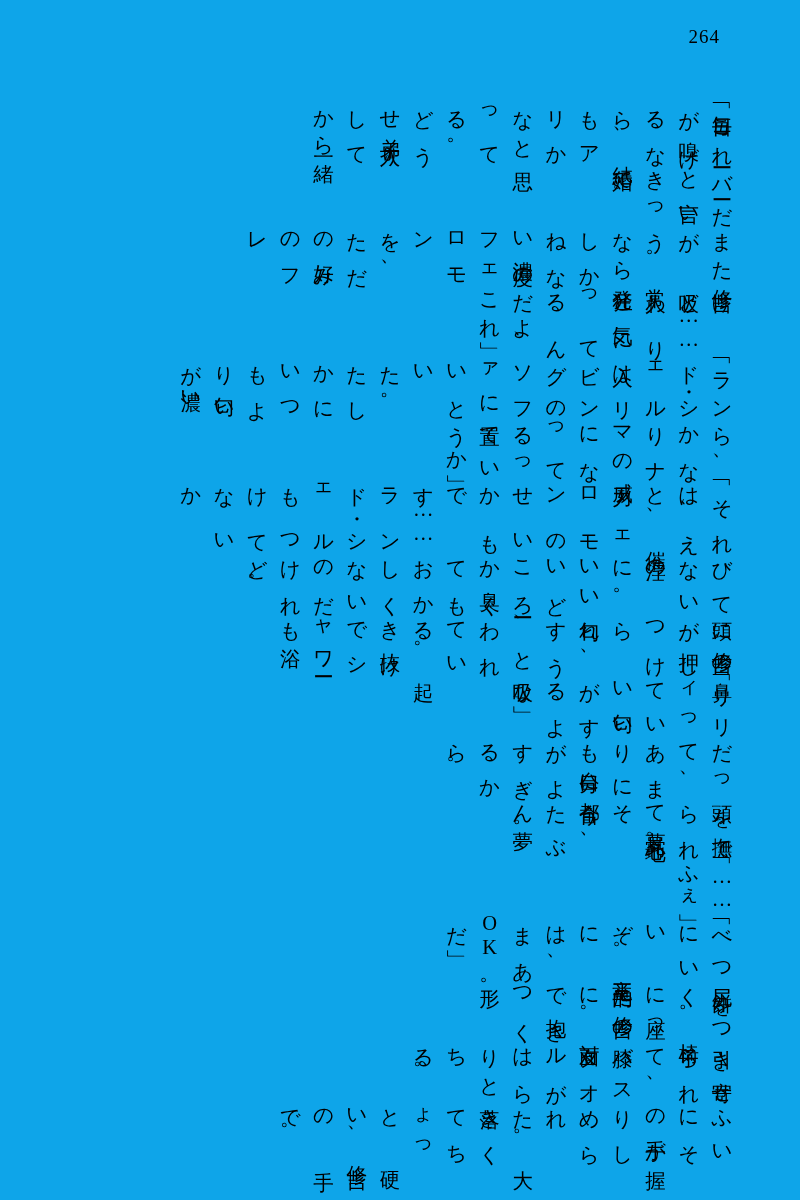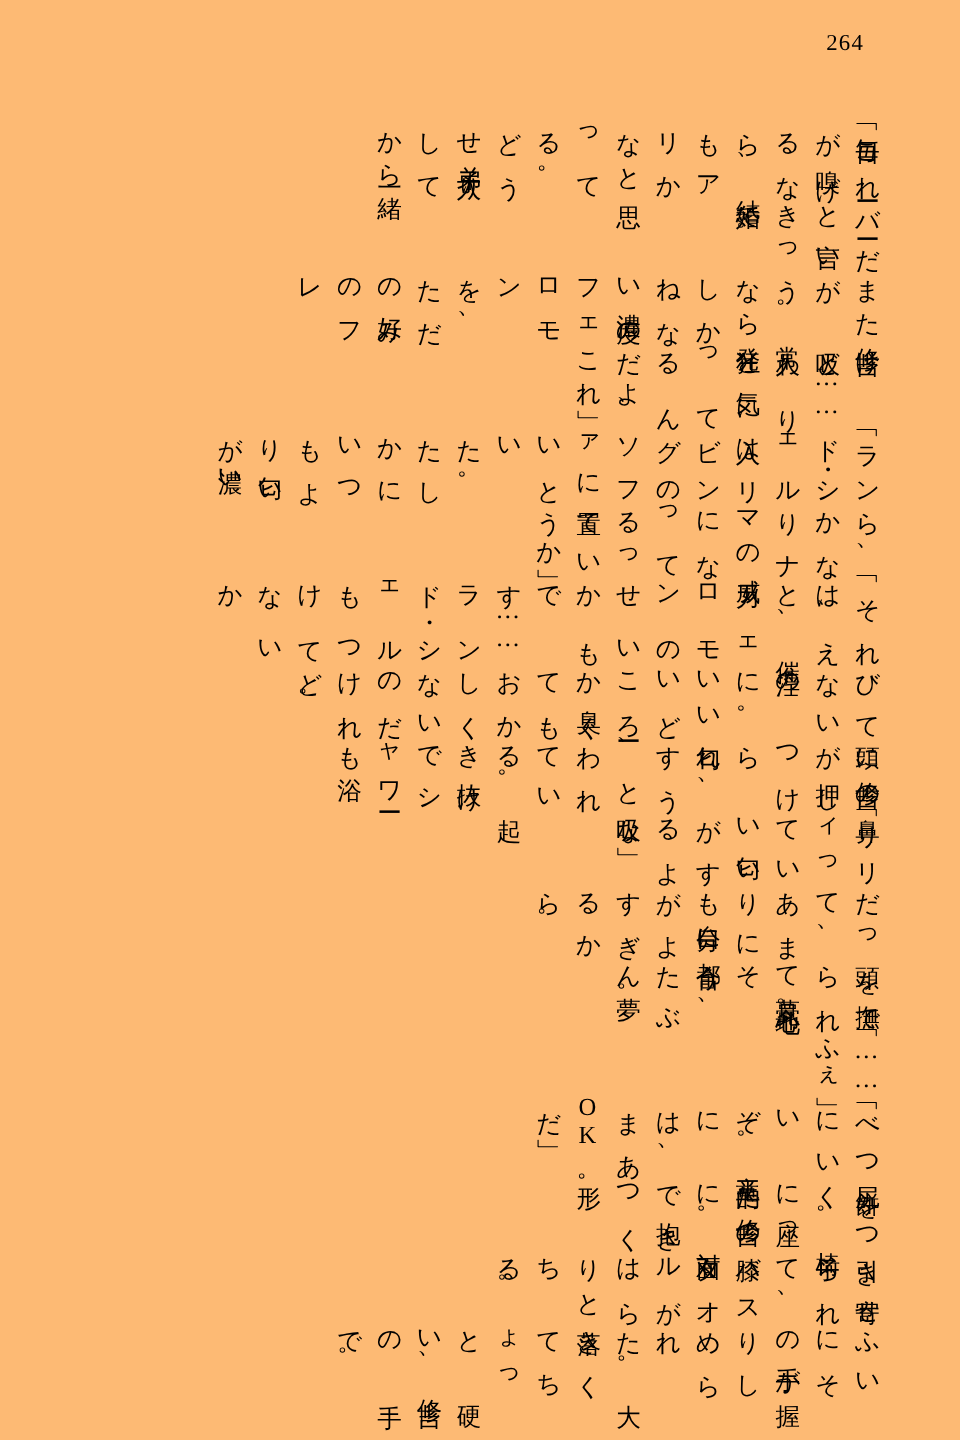--- a/index.html
+++ b/index.html
@@ -4,21 +4,21 @@
 <style>
   html, body {
     margin: 0;
     padding: 0;
     background: #ffffff;
   }
   .page {
     position: relative;
     width: 800px;
     height: 1200px;
-    background: #fdba74;
+    background: #0ea5e9;
     overflow: hidden;
     font-family: "Liberation Serif", "DejaVu Serif", serif;
     color: #000000;
   }
   .page-number {
     position: absolute;
     top: 26px;
     right: 80px;
     font-size: 19px;
     font-family: "Liberation Serif", "DejaVu Serif", serif;

